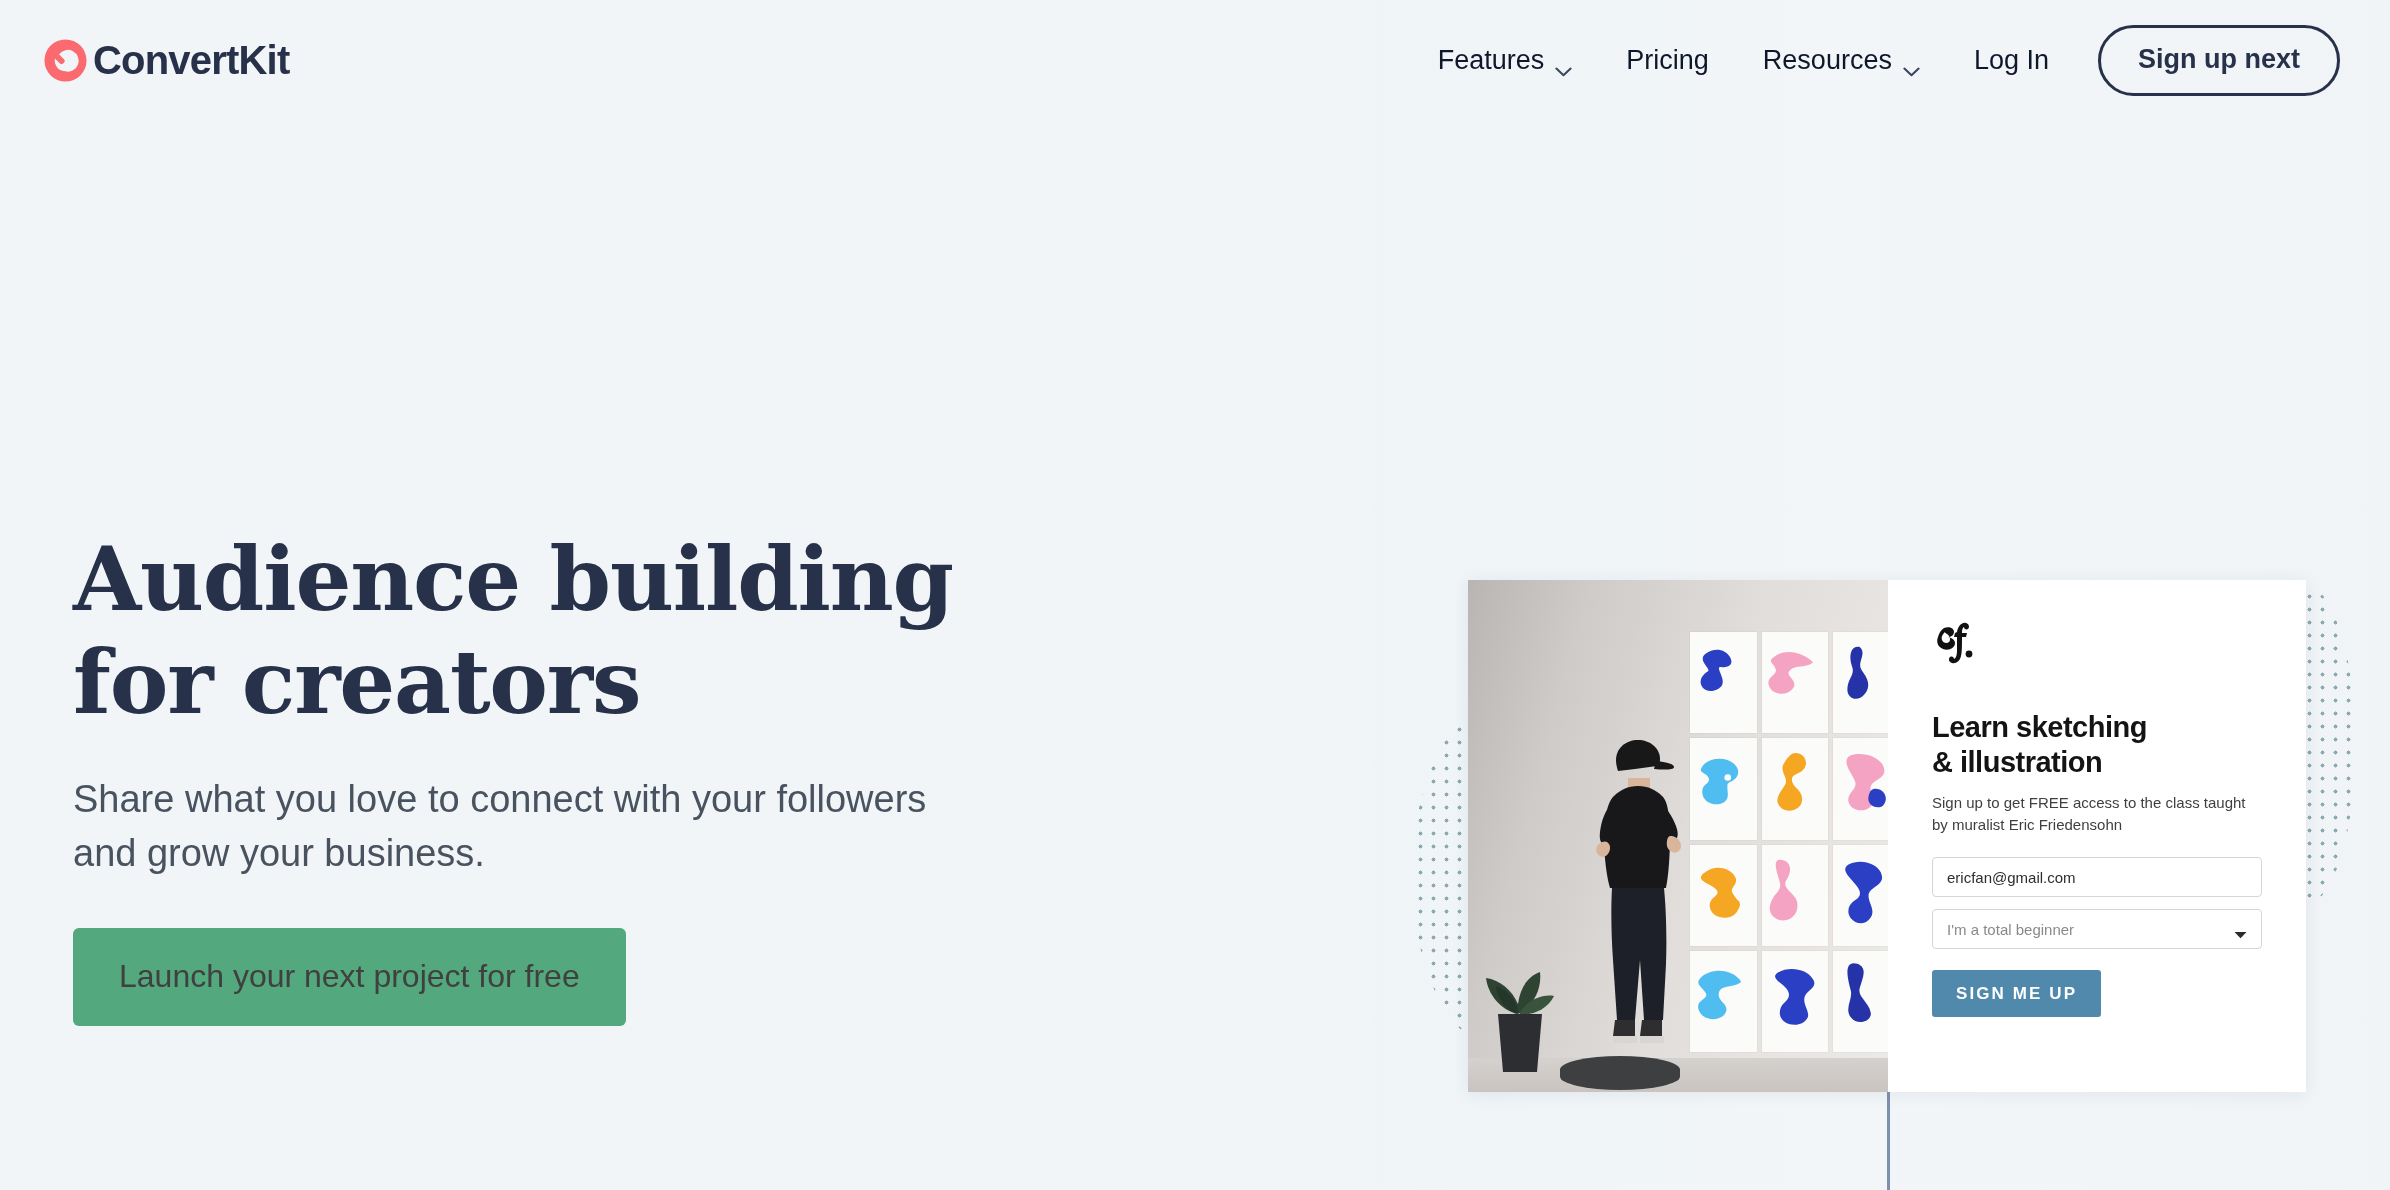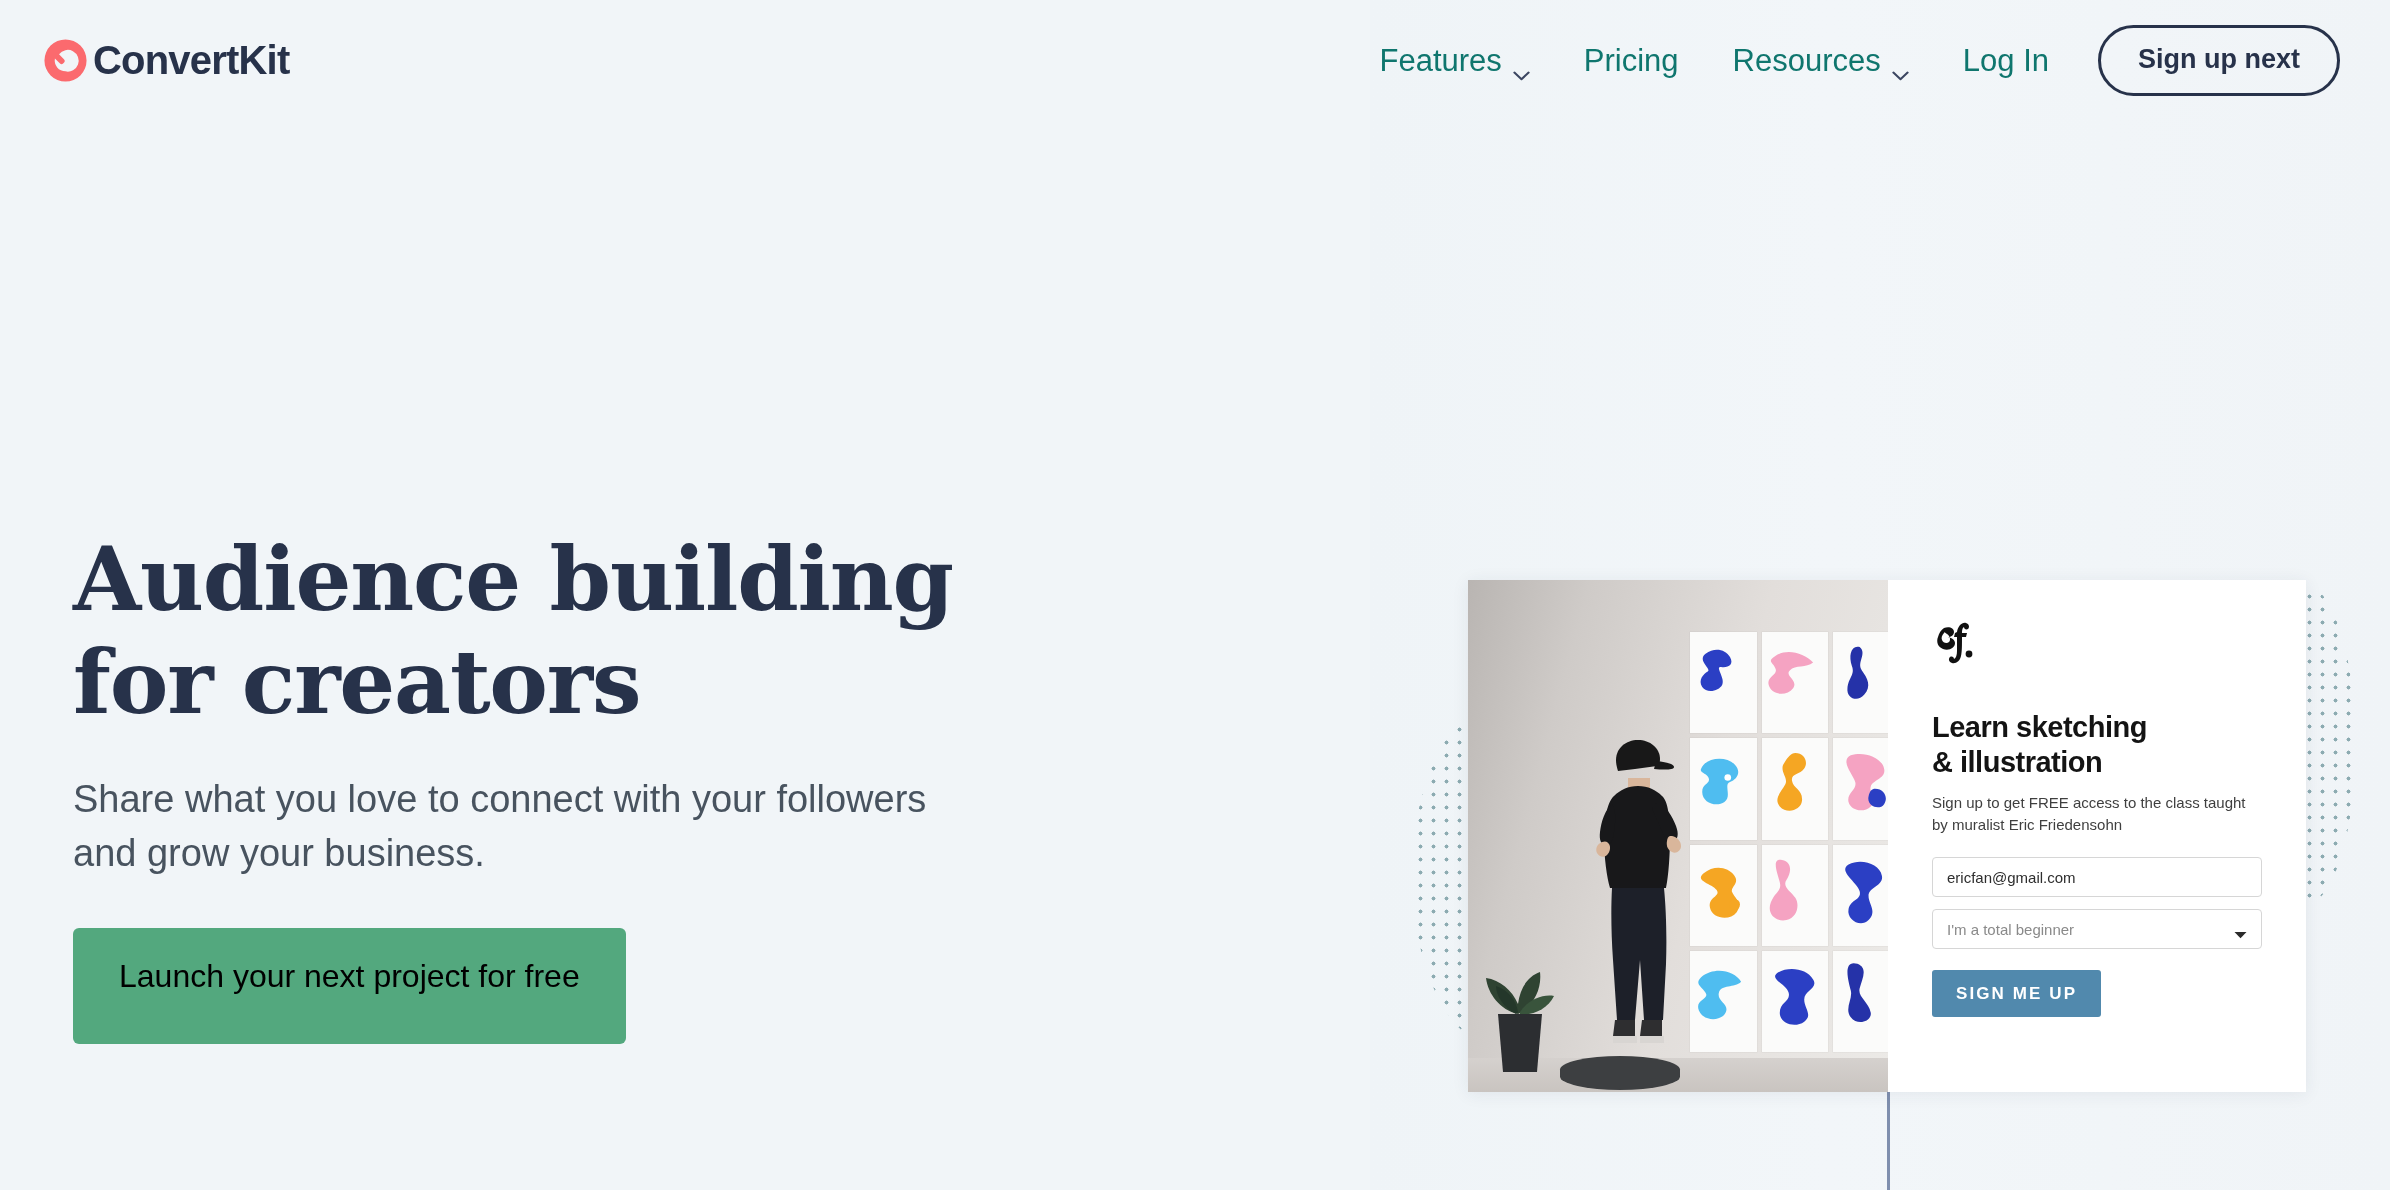--- a/index.html
+++ b/index.html
@@ -72,23 +72,23 @@
     align-items: center;
     gap: 0;
     margin-top: -28px;
   }
 
   .nav-item {
     display: flex;
     align-items: center;
     gap: 11px;
     padding: 10px 27px;
-    font-size: 31px;
+    font-size: 27px;
     font-weight: 400;
-    color: #0f766e;
+    color: #0f172a;
     cursor: pointer;
     white-space: nowrap;
     line-height: 1;
   }
 
   .chev {
     width: 17px;
     height: 10px;
     display: block;
     flex: 0 0 17px;
@@ -135,25 +135,25 @@
     color: #48535f;
     margin-bottom: 47px;
     max-width: 860px;
   }
 
   .cta-btn {
     display: inline-block;
     background: #53a87e;
     border: none;
     border-radius: 6px;
-    color: #000000;
+    color: #404040;
     font-family: "Liberation Sans", sans-serif;
     font-size: 32px;
     font-weight: 400;
-    padding: 32px 46px 52px;
+    padding: 32px 46px 34px;
     cursor: pointer;
     line-height: 1;
     white-space: nowrap;
   }
 
   
   .hero-visual {
     position: absolute;
     left: 1400px;
     top: 560px;

